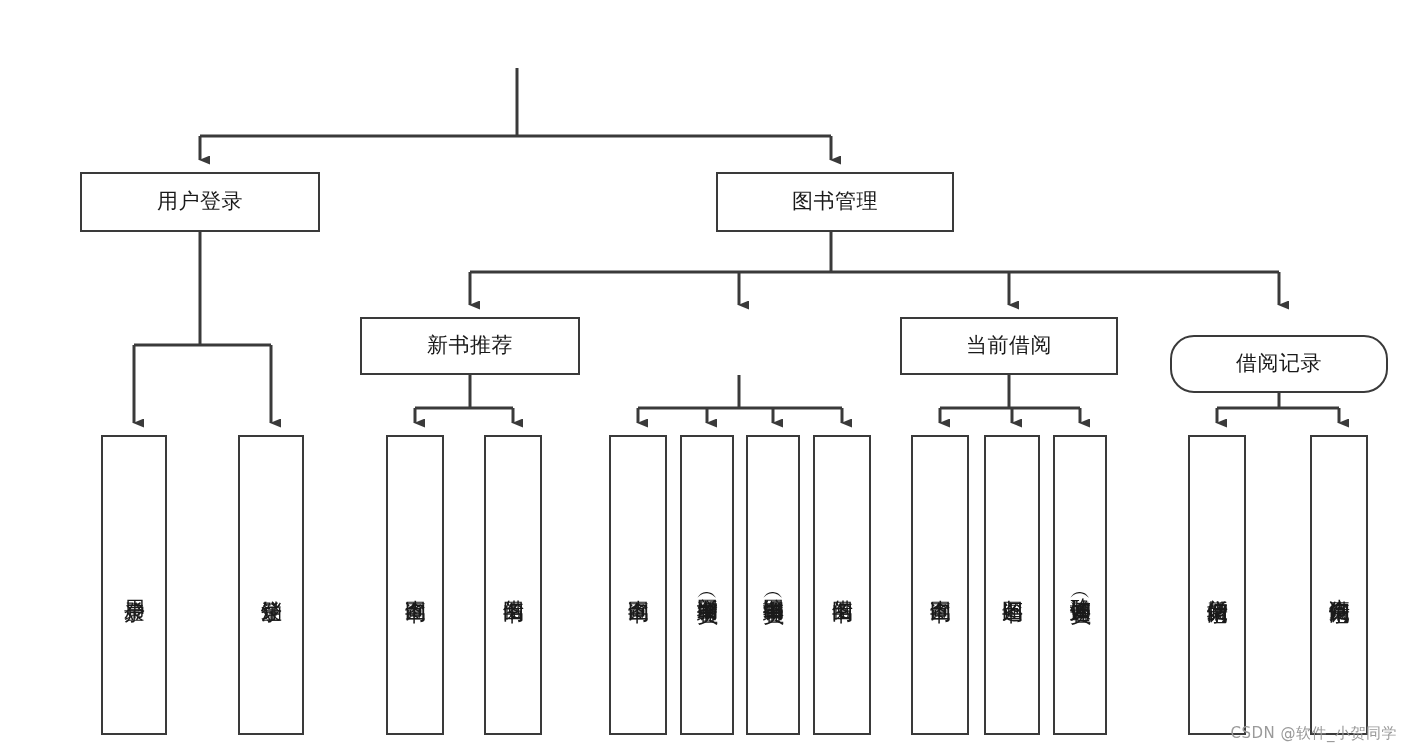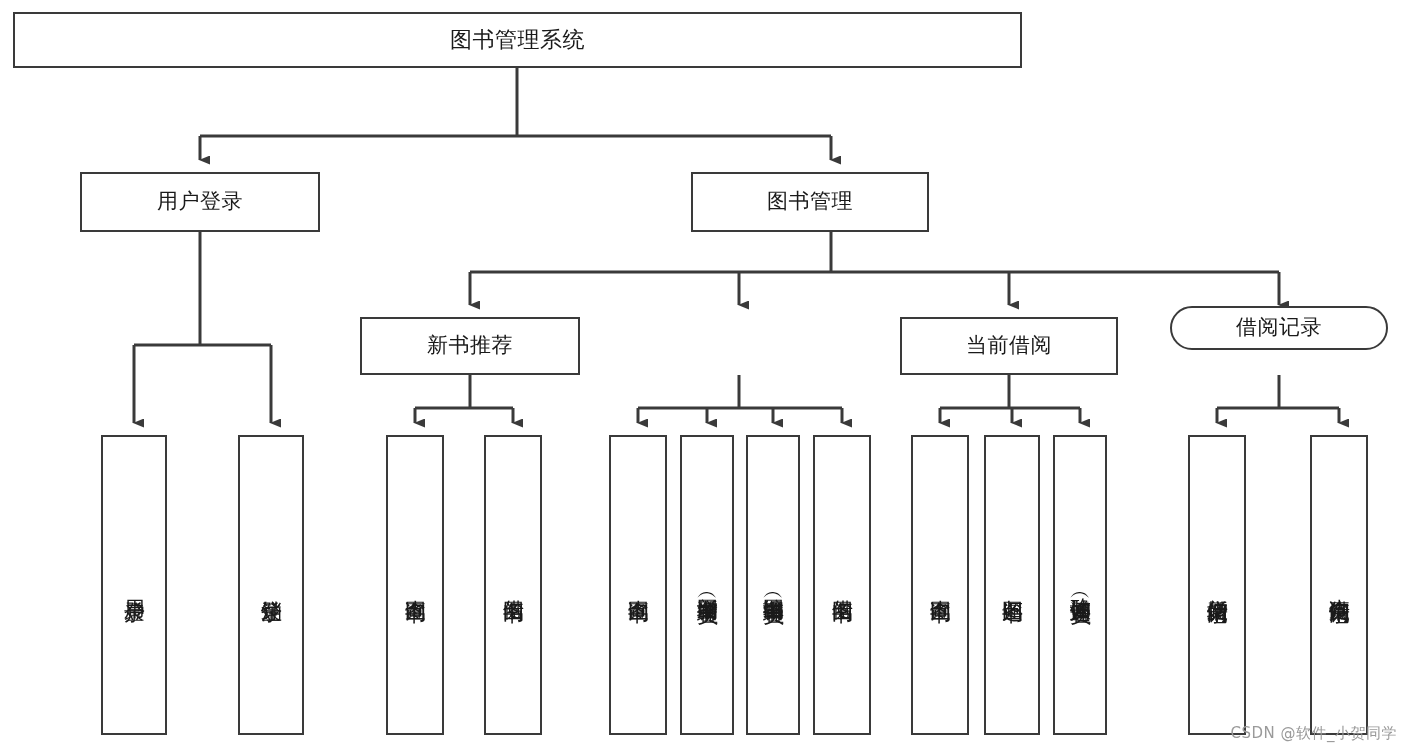--- a/index.html
+++ b/index.html
@@ -115,38 +115,35 @@
       <path d="M 1012,408 L 1012,423" marker-end="url(#arrowhead)"></path>
       <path d="M 1080,408 L 1080,423" marker-end="url(#arrowhead)"></path>
 
       <path d="M 1279,375 L 1279,408"></path>
       <path d="M 1217,408 L 1339,408"></path>
       <path d="M 1217,408 L 1217,423" marker-end="url(#arrowhead)"></path>
       <path d="M 1339,408 L 1339,423" marker-end="url(#arrowhead)"></path>
     </g>
   </svg>
 
-  <div class="node node-h node-root" style="left: 13px; top: 12px; width: 1009px; height: 56px;">
-    <span class="label">图书管理系统</span>
-  </div>
 
   <div class="node node-h" style="left: 80px; top: 172px; width: 240px; height: 60px;">
     <span class="label">用户登录</span>
   </div>
-  <div class="node node-h" style="left: 691px; top: 172px; width: 238px; height: 60px;">
+  <div class="node node-h" style="left: 716px; top: 172px; width: 238px; height: 60px;">
     <span class="label">图书管理</span>
   </div>
 
   <div class="node node-h" style="left: 360px; top: 317px; width: 220px; height: 58px;">
     <span class="label">新书推荐</span>
   </div>
   <div class="node node-h" style="left: 900px; top: 317px; width: 218px; height: 58px;">
     <span class="label">当前借阅</span>
   </div>
-  <div class="node node-h" style="left: 1170px; top: 306px; width: 218px; height: 44px; border-radius: 24px;">
+  <div class="node node-h" style="left: 1170px; top: 335px; width: 218px; height: 58px; border-radius: 24px;">
     <span class="label">借阅记录</span>
   </div>
 
   <div class="node node-v" style="left: 101px; top: 435px; width: 66px; height: 300px;">
     <span class="label">用户登录</span>
   </div>
   <div class="node node-v" style="left: 238px; top: 435px; width: 66px; height: 300px;">
     <span class="label">注销登录</span>
   </div>
   <div class="node node-v" style="left: 386px; top: 435px; width: 58px; height: 300px;">

